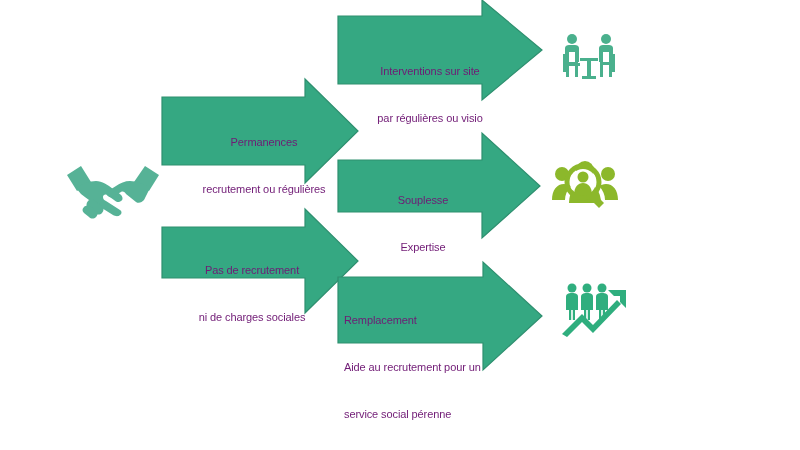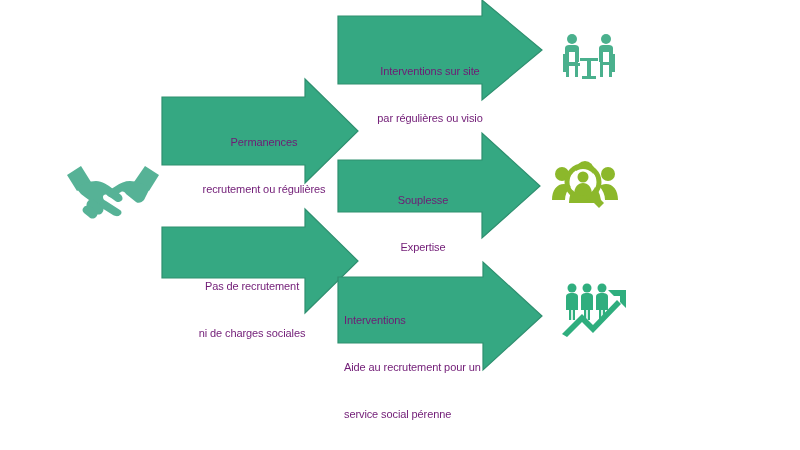--- a/index.html
+++ b/index.html
@@ -68,27 +68,27 @@
   <div class="arrow-label lbl-center" style="left:176px; top:104px; width:176px;">
     <div>Permanences</div>
     <div>recrutement ou régulières</div>
   </div>
 
   <div class="arrow-label lbl-center" style="left:348px; top:162px; width:150px;">
     <div>Souplesse</div>
     <div>Expertise</div>
   </div>
 
-  <div class="arrow-label lbl-center" style="left:164px; top:248px; width:176px;">
+  <div class="arrow-label lbl-center" style="left:164px; top:232px; width:176px;">
     <div>Pas de recrutement</div>
     <div>ni de charges sociales</div>
   </div>
 
   <div class="arrow-label lbl-left" style="left:344px; top:282px; width:200px;">
-    <div>Interventions</div>
+    <div>Remplacement</div>
     <div>Aide au recrutement pour un</div>
     <div>service social pérenne</div>
   </div>
 
   <div class="icon-box" style="left:64px; top:158px;">
     <svg width="98" height="62" viewBox="0 0 98 62" xmlns="http://www.w3.org/2000/svg">
       <g fill="#56b296">
 
         <path d="M3 17 L17 8 L27 24 L13 33 Z"></path>
 

